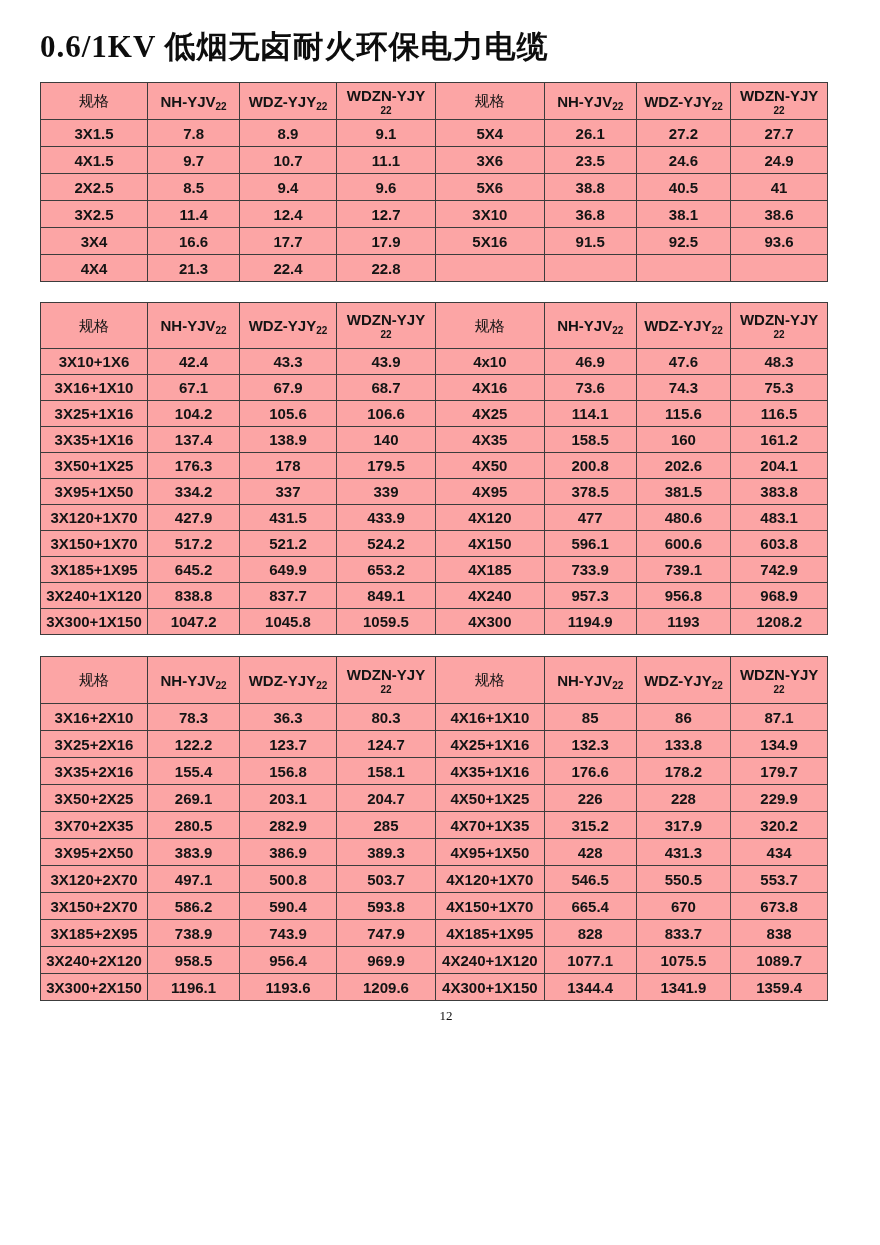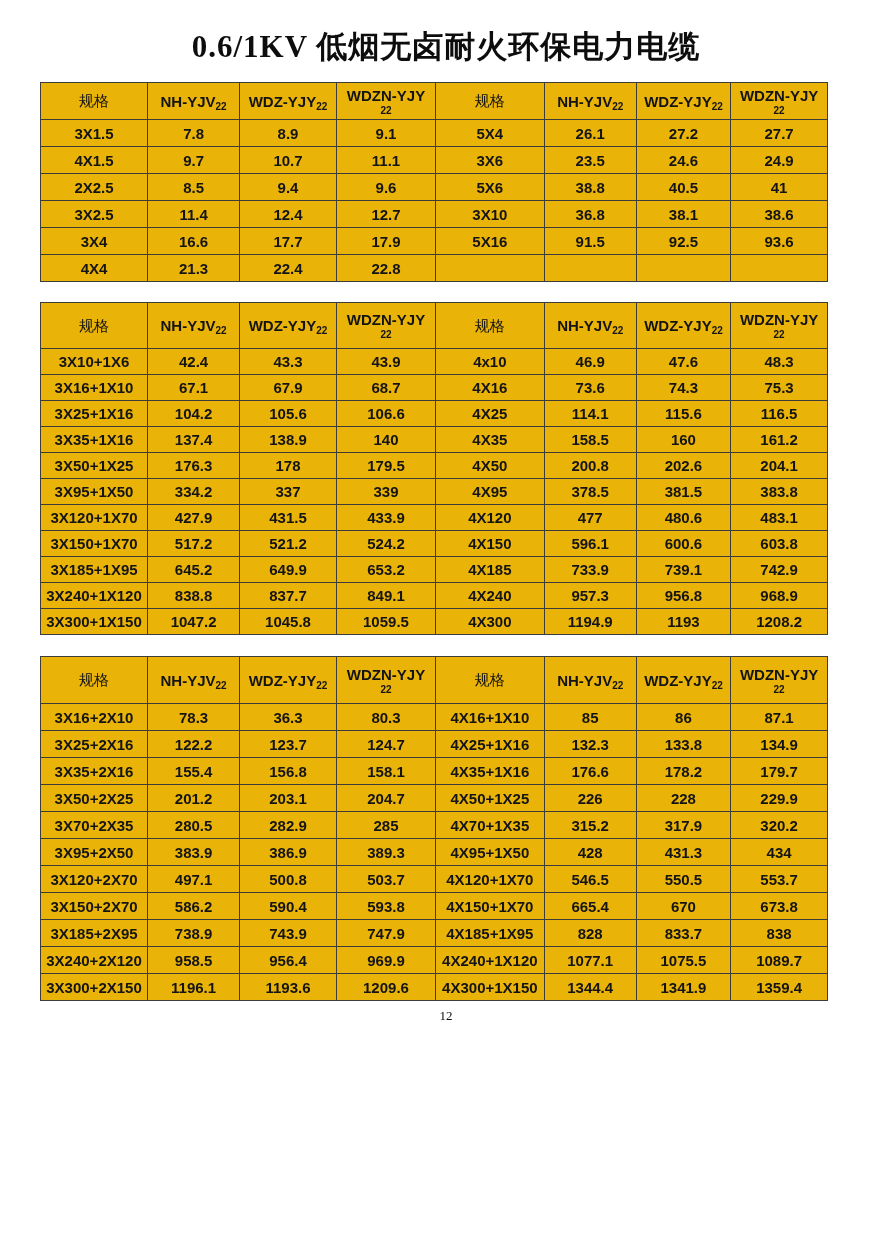--- a/index.html
+++ b/index.html
@@ -6,33 +6,32 @@
   html,body { background:#ffffff; }
   body {
     width:880px; height:1245px;
     font-family:"Liberation Sans", sans-serif;
     color:#0d0d0d;
     overflow:hidden;
   }
   .page { padding:26px 0 0 40px; width:880px; }
   .title {
     width:812px;
-    text-align:center;
     font-family:"Liberation Serif", serif;
     font-weight:bold;
     font-size:31px;
     letter-spacing:1px;
     margin-bottom:14px;
     white-space:nowrap;
   }
   table {
     border-collapse:collapse;
     table-layout:fixed;
     width:788px;
-    background:#eab308;
+    background:#fca5a5;
   }
   th, td {
     border:1px solid #3c3c3c;
     text-align:center;
     vertical-align:middle;
     font-weight:bold;
     font-size:15px;
     color:#141414;
     padding:0 2px;
     overflow:hidden;
@@ -330,21 +329,21 @@
           <td>155.4</td>
           <td>156.8</td>
           <td>158.1</td>
           <td>4X35+1X16</td>
           <td>176.6</td>
           <td>178.2</td>
           <td>179.7</td>
         </tr>
         <tr>
           <td>3X50+2X25</td>
-          <td>201.2</td>
+          <td>269.1</td>
           <td>203.1</td>
           <td>204.7</td>
           <td>4X50+1X25</td>
           <td>226</td>
           <td>228</td>
           <td>229.9</td>
         </tr>
         <tr>
           <td>3X70+2X35</td>
           <td>280.5</td>

